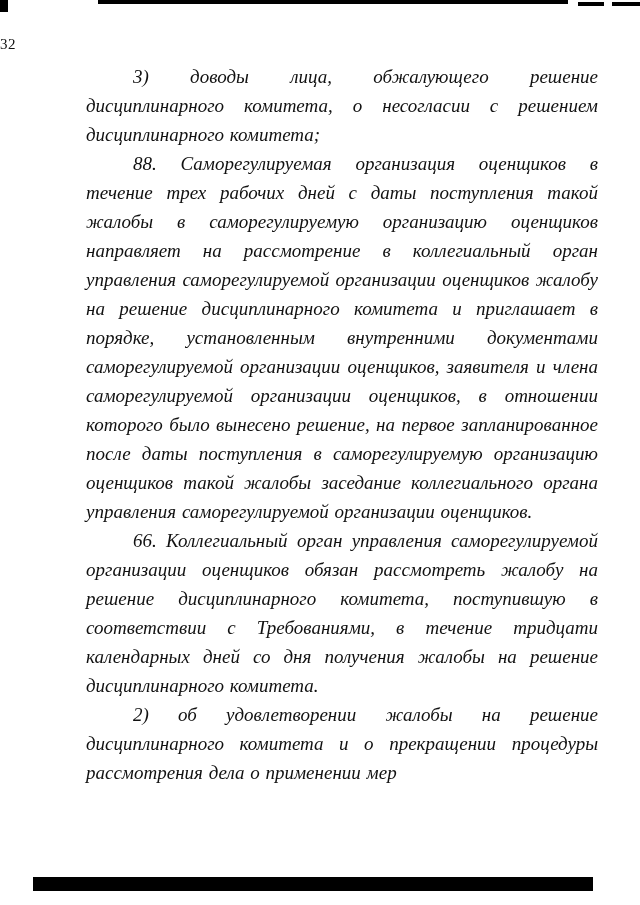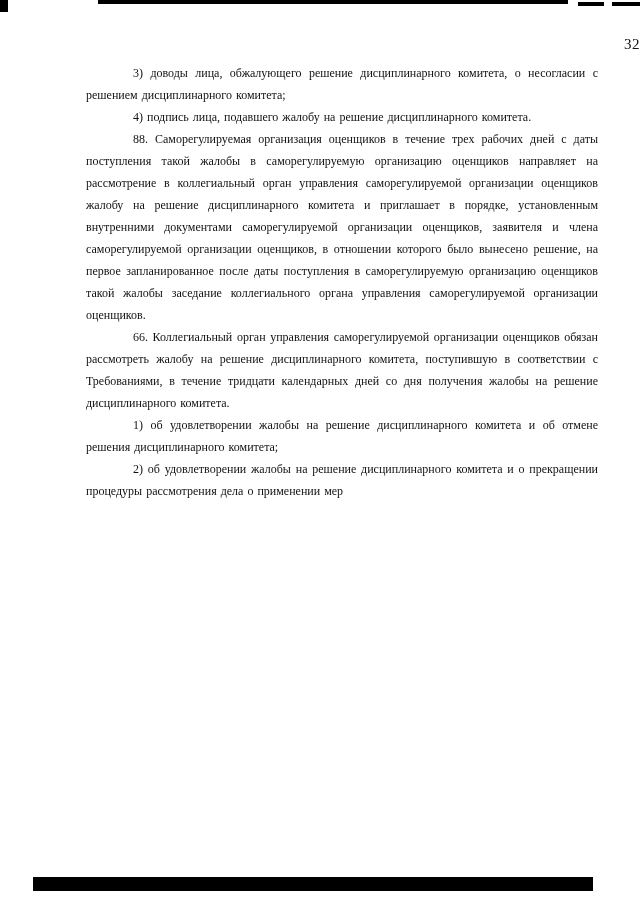--- a/index.html
+++ b/index.html
@@ -52,55 +52,54 @@
     top: 877px;
     left: 33px;
     width: 560px;
     height: 14px;
   }
   .page-number {
     position: absolute;
     top: 36px;
     left: 0;
     width: 100%;
-    text-align: right;
+    text-align: left;
     font-size: 15px;
     letter-spacing: 0.5px;
   }
   .content {
     position: absolute;
     top: 62px;
     left: 86px;
     width: 512px;
   }
   .para {
-    font-size: 12px;
-    line-height: 22px;
+    font-size: 19px;
+    line-height: 29px;
     text-align: justify;
     text-indent: 47px;
     text-justify: inter-word;
     margin: 0;
     word-spacing: 1px;
+    font-style: italic;
   }
 </style>
 </head>
 <body>
 
 <div class="page">
 
   <div class="artifact artifact-top-line"></div>
   <div class="artifact artifact-top-dash-1"></div>
   <div class="artifact artifact-top-dash-2"></div>
   <div class="artifact artifact-left-corner"></div>
   <div class="artifact artifact-bottom-bar"></div>
 
   <div class="page-number">32</div>
 
   <div class="content">
     <p class="para">3) доводы лица, обжалующего решение дисциплинарного комитета, о несогласии с решением дисциплинарного комитета;</p>
-    <p class="para">4) подпись лица, подавшего жалобу на решение дисциплинарного комитета.</p>
     <p class="para">88. Саморегулируемая организация оценщиков в течение трех рабочих дней с даты поступления такой жалобы в саморегулируемую организацию оценщиков направляет на рассмотрение в коллегиальный орган управления саморегулируемой организации оценщиков жалобу на решение дисциплинарного комитета и приглашает в порядке, установленным внутренними документами саморегулируемой организации оценщиков, заявителя и члена саморегулируемой организации оценщиков, в отношении которого было вынесено решение, на первое запланированное после даты поступления в саморегулируемую организацию оценщиков такой жалобы заседание коллегиального органа управления саморегулируемой организации оценщиков.</p>
     <p class="para">66. Коллегиальный орган управления саморегулируемой организации оценщиков обязан рассмотреть жалобу на решение дисциплинарного комитета, поступившую в соответствии с Требованиями, в течение тридцати календарных дней со дня получения жалобы на решение дисциплинарного комитета.</p>
-    <p class="para">1) об удовлетворении жалобы на решение дисциплинарного комитета и об отмене решения дисциплинарного комитета;</p>
     <p class="para">2) об удовлетворении жалобы на решение дисциплинарного комитета и о прекращении процедуры рассмотрения дела о применении мер</p>
   </div>
 
 </div>
 
 </body></html>

